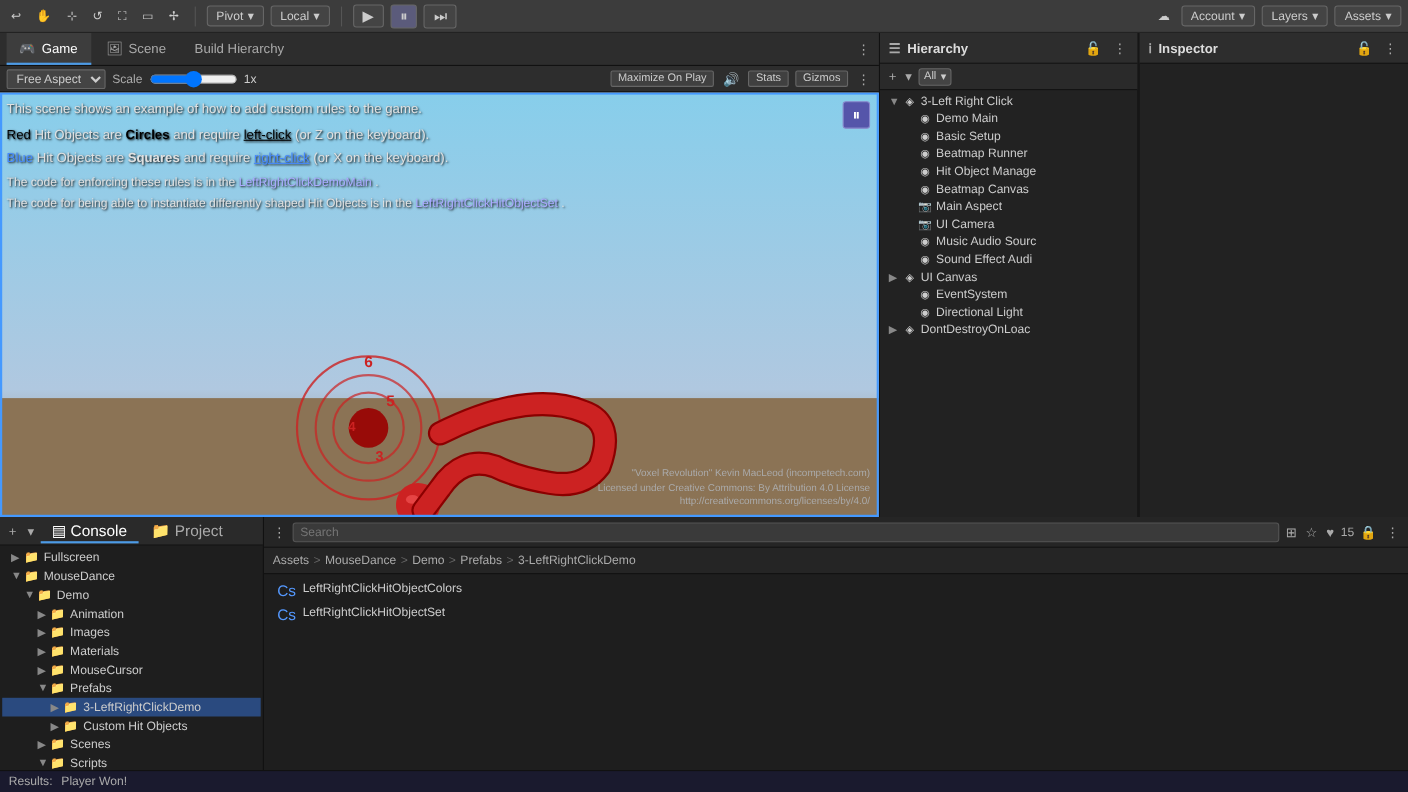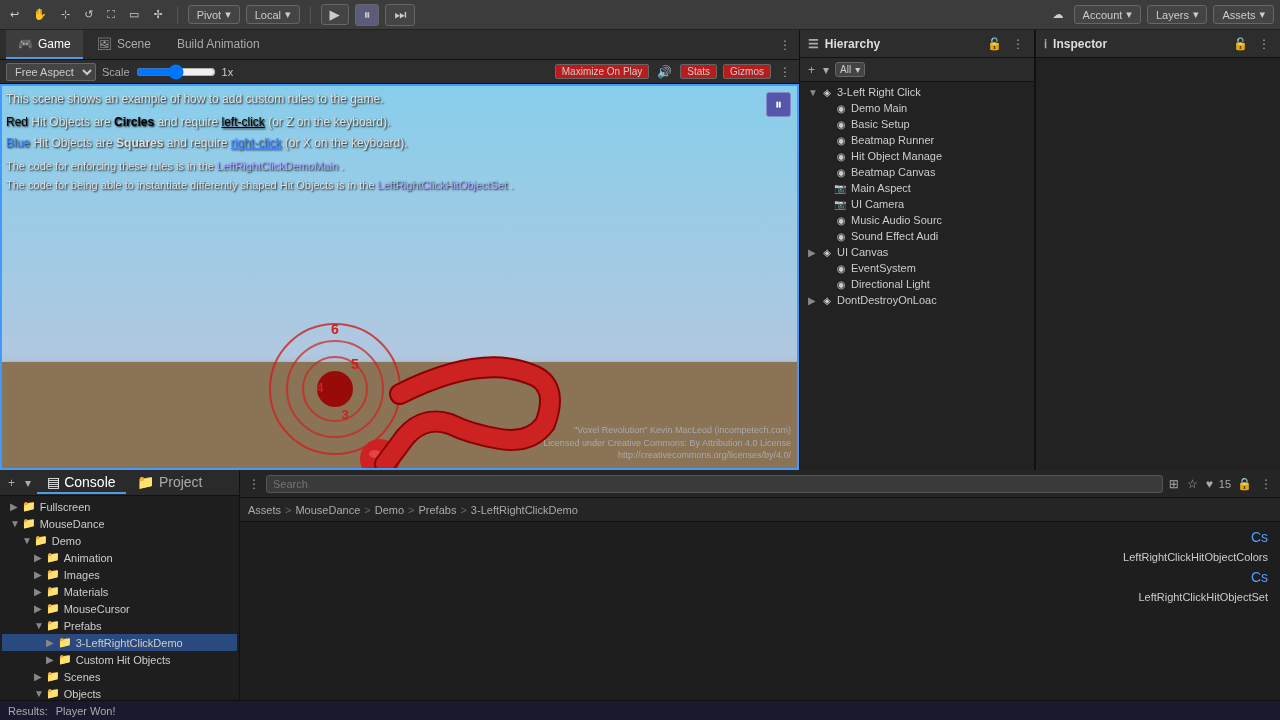--- a/index.html
+++ b/index.html
@@ -122,39 +122,39 @@
     .breadcrumb-sep { color: #666; }
     .breadcrumb-item { cursor: pointer; color: #aaa; }
     .project-toolbar {
       height: 28px; background: #252525; display: flex; align-items: center; padding: 0 6px; gap: 4px; border-bottom: 1px solid #111;
     }
     .project-search {
       background: #3a3a3a; border: 1px solid #555; color: #ccc; font-size: 11px; padding: 2px 6px; border-radius: 3px; flex: 1;
     }
     .project-files { flex: 1; overflow-y: auto; padding: 4px 8px; }
     .project-file {
-      display: flex; align-items: flex-end; padding: 3px 4px; cursor: pointer; font-size: 11px; color: #ccc; gap: 6px; flex-direction: column;
+      display: flex; align-items: flex-start; padding: 3px 4px; cursor: pointer; font-size: 11px; color: #ccc; gap: 6px;
     }
     .file-icon { color: #5599ff; font-size: 14px; }
 
     .status-bar {
       height: 20px; background: #1a1a2e; display: flex; align-items: center; padding: 0 8px; gap: 8px; font-size: 11px; color: #aaa; border-top: 1px solid #111;
     }
 
     
     ::-webkit-scrollbar { width: 6px; height: 6px; }
     ::-webkit-scrollbar-track { background: #2a2a2a; }
     ::-webkit-scrollbar-thumb { background: #555; border-radius: 3px; }
 
     .icon-btn {
       background: none; border: none; color: #aaa; cursor: pointer; padding: 2px; font-size: 12px;
     }
 
     .gear-btn {
-      background: #b91c1c; border: 1px solid #666; color: #ccc; padding: 1px 6px; cursor: pointer; border-radius: 2px; font-size: 10px;
+      background: #404040; border: 1px solid #666; color: #ccc; padding: 1px 6px; cursor: pointer; border-radius: 2px; font-size: 10px;
     }
   </style>
 </head>
 <body>
 
 <div class="top-toolbar">
   <button class="toolbar-btn">↩</button>
   <button class="toolbar-btn">✋</button>
   <button class="toolbar-btn">⊹</button>
   <button class="toolbar-btn">↺</button>
@@ -199,21 +199,21 @@
       <div class="tab-bar">
         <div class="tab active">
           <span>🎮</span>
           <span>Game</span>
         </div>
         <div class="tab">
           <span>🖼</span>
           <span>Scene</span>
         </div>
         <div class="tab">
-          <span>Build Animation</span>
+          <span>Build Hierarchy</span>
         </div>
         <div class="spacer"></div>
         <button class="icon-btn">⋮</button>
       </div>
 
       <div class="game-toolbar">
         <select>
           <option>Free Aspect</option>
         </select>
         <span style="color:#aaa;">Scale</span>
@@ -497,21 +497,21 @@
           <div class="folder-item">
             <span style="width:28px;display:inline-block;"></span>
             <span class="folder-arrow">▶</span>
             <span class="folder-icon">📁</span>
             <span>Scenes</span>
           </div>
           <div class="folder-item">
             <span style="width:28px;display:inline-block;"></span>
             <span class="folder-arrow">▼</span>
             <span class="folder-icon">📁</span>
-            <span>Objects</span>
+            <span>Scripts</span>
           </div>
         </div>
     </div>
 
     <div class="bottom-project">
       <div class="project-toolbar">
         <button class="icon-btn">⋮</button>
         <input type="text" class="project-search" placeholder="Search" style="">
         <button class="icon-btn">⊞</button>
         <button class="icon-btn">☆</button>

